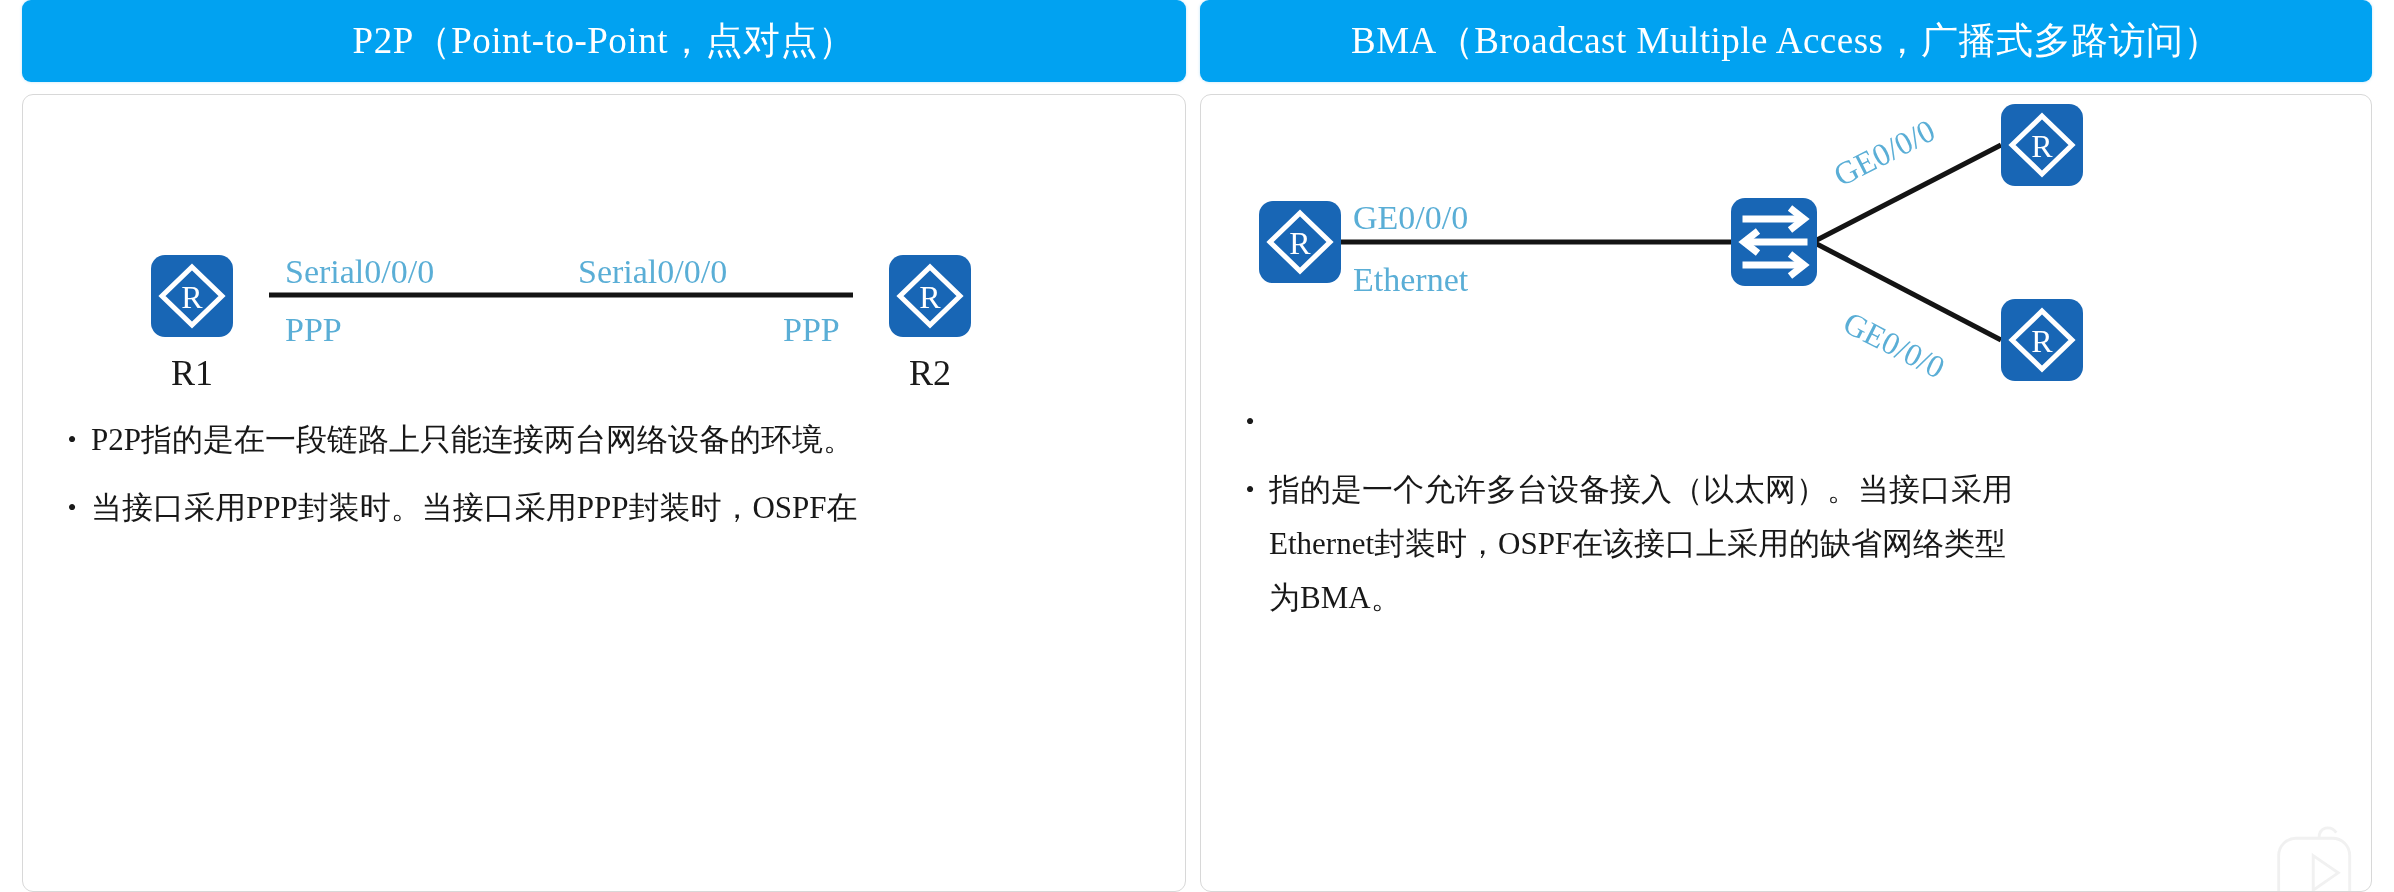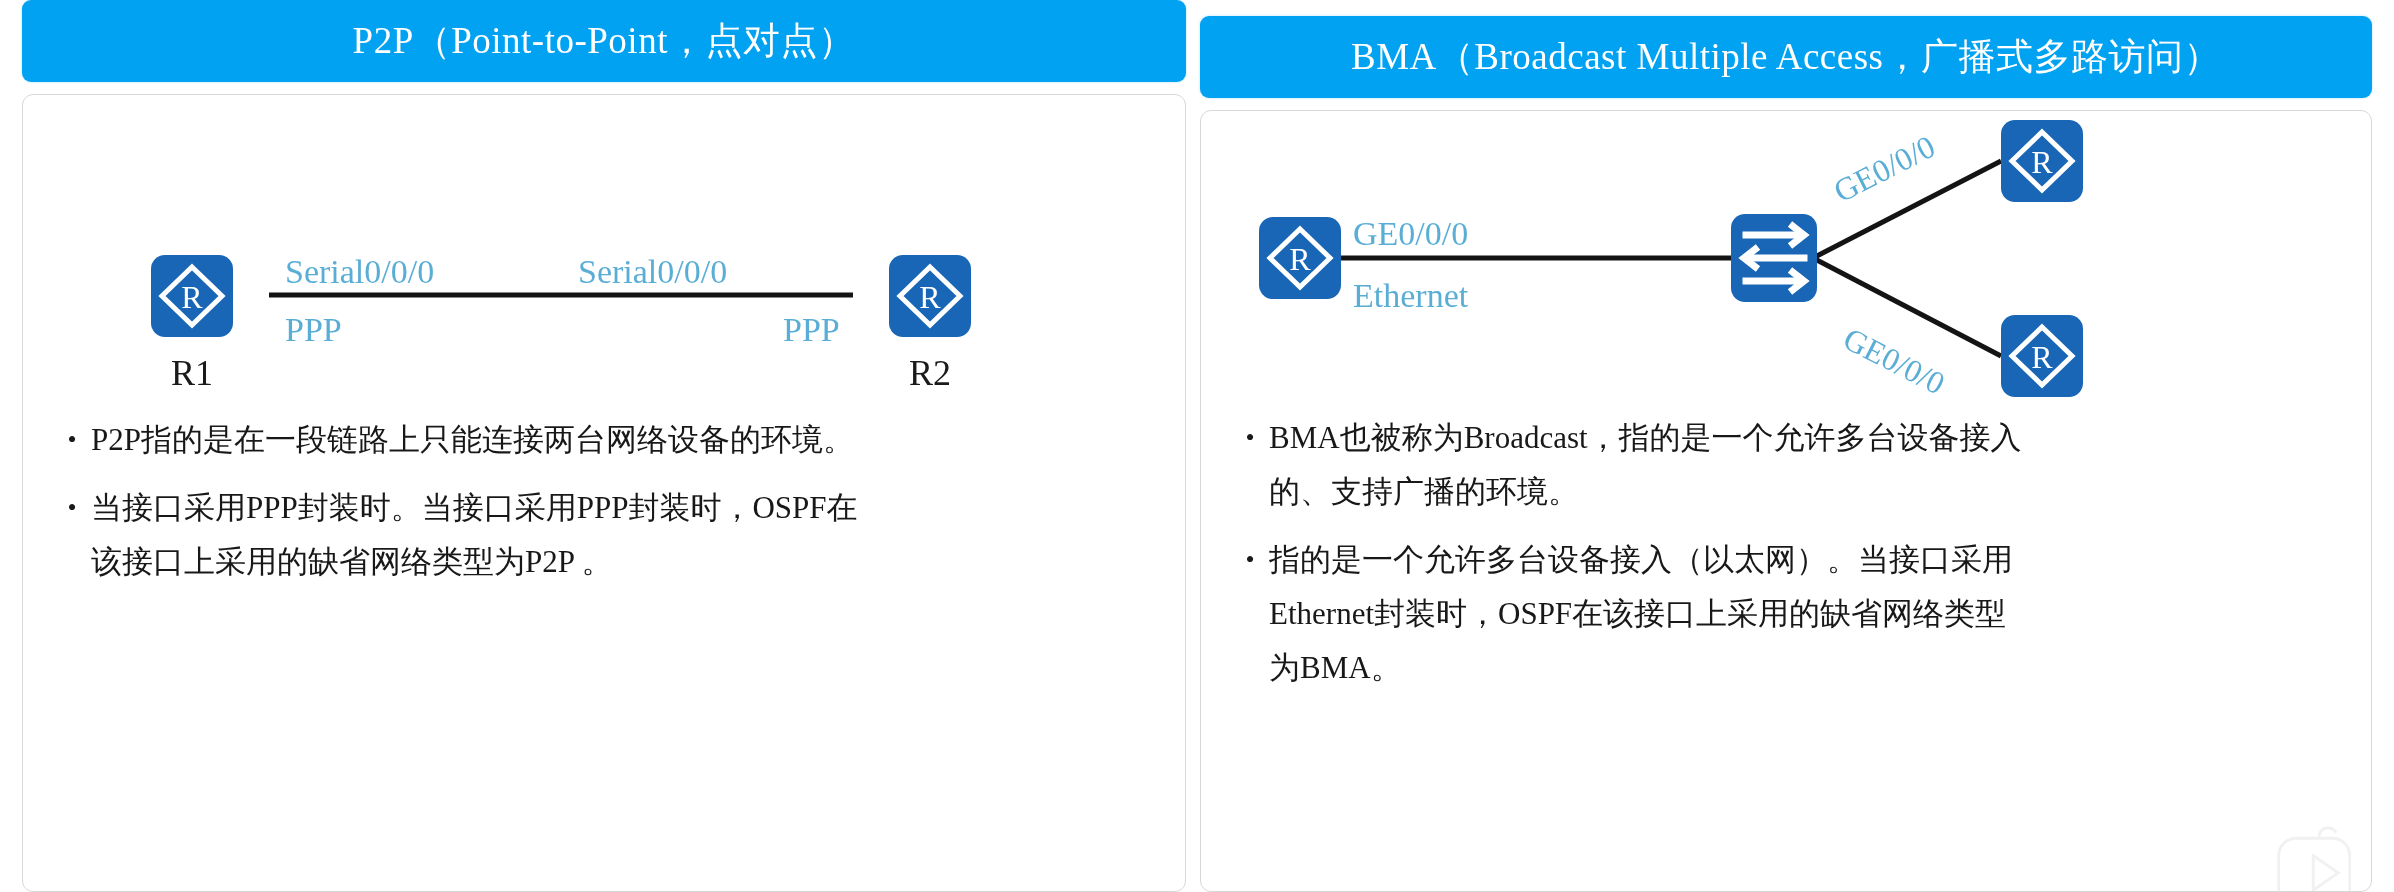--- a/index.html
+++ b/index.html
@@ -25,21 +25,21 @@
   }
 
   
   .panel {
     position: relative;
     flex: 1 1 0;
     display: flex;
     flex-direction: column;
   }
   .panel.left  { margin: 0 0 0 22px; }
-  .panel.right { margin: 16px 22px 0 0; }
+  .panel.right { margin: 0 22px 0 0; }
 
   .panel-header {
     height: 82px;
     border-radius: 9px;
     background: #01a2f1;
     display: flex;
     align-items: center;
     justify-content: center;
     box-shadow: 0 0 3px rgba(180,225,250,.9);
     flex: none;
@@ -168,21 +168,20 @@
           <span class="dot">•</span>
           <span class="txt">
             <span>P2P指的是在一段链路上只能连接两台网络设备的环境。</span>
           </span>
         </div>
 
         <div class="bullet">
           <span class="dot">•</span>
           <span class="txt">
             <span>当接口采用PPP封装时。当接口采用PPP封装时，OSPF在</span><br>
-            <span>该接口上采用的缺省网络类型为P2P 。</span>
           </span>
         </div>
 
       </div>
     </div>
   </section>
 
   <section class="panel right">
 
     <div class="panel-header">
@@ -243,24 +242,20 @@
           <text class="lbl" x="640" y="92" font-size="32" transform="rotate(-27 640 92)">GE0/0/0</text>
 
           <text class="lbl" x="640" y="235" font-size="32" transform="rotate(27 640 235)">GE0/0/0</text>
         </svg>
       </div>
 
       <div class="bullets">
 
         <div class="bullet">
           <span class="dot">•</span>
-          <span class="txt">
-            <span>BMA也被称为Broadcast，指的是一个允许多台设备接入</span><br>
-            <span>的、支持广播的环境。</span>
-          </span>
         </div>
 
         <div class="bullet">
           <span class="dot">•</span>
           <span class="txt">
             <span>指的是一个允许多台设备接入（以太网）。当接口采用</span><br>
             <span>Ethernet封装时，OSPF在该接口上采用的缺省网络类型</span><br>
             <span>为BMA。</span>
           </span>
         </div>

